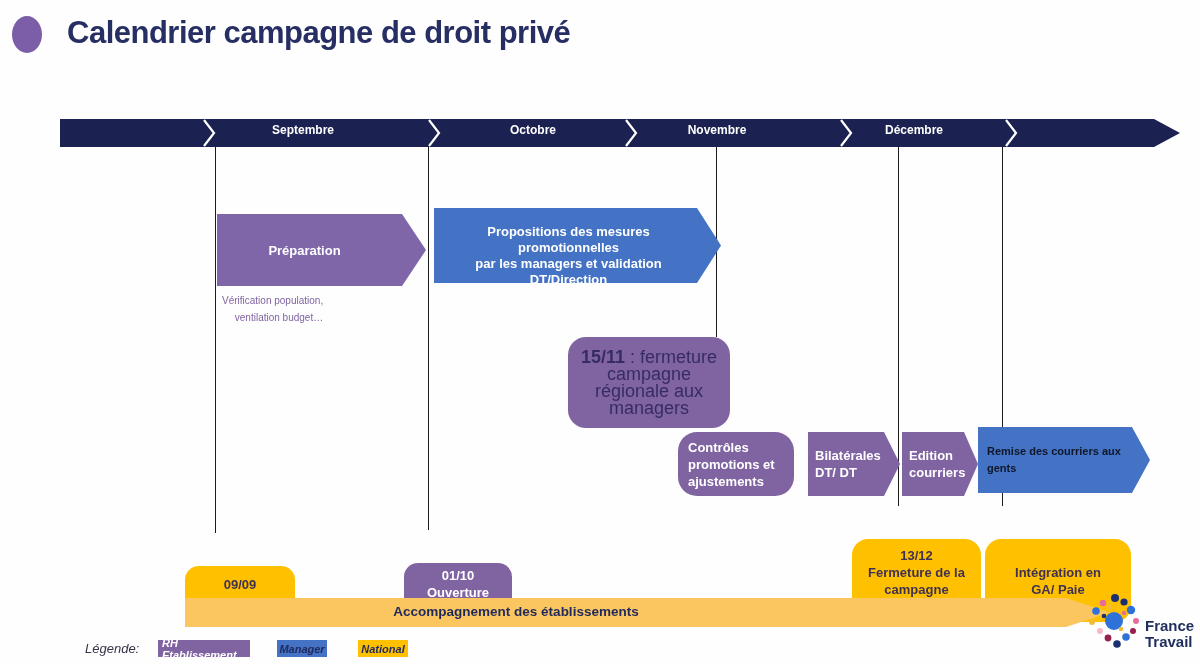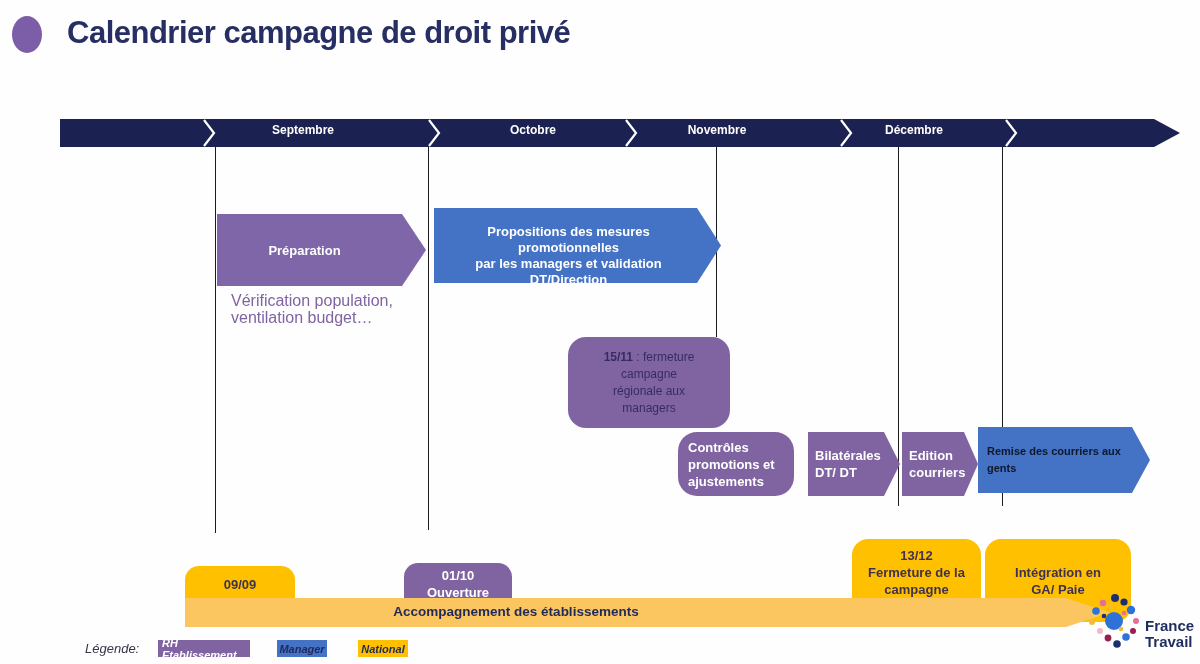--- a/index.html
+++ b/index.html
@@ -29,25 +29,25 @@
   .blue{background:#4472c4;}
   .gold{background:#ffc000;}
   .pre{white-space:pre-line;}
 
   .prep{left:217px;top:214px;width:209px;height:72px;--tip:24px;background:#7e66a9;
         align-items:center;justify-content:center;padding-right:34px;}
   .prep .lbl{color:#fff;font-size:13px;font-weight:700;}
   .prop{left:434px;top:208px;width:287px;height:75px;--tip:24px;
         align-items:flex-start;justify-content:center;padding:16px 26px 0 8px;text-align:center;}
   .prop .lbl{color:#fff;font-size:13px;font-weight:700;line-height:16px;}
-  .note{left:231px;top:292px;color:#8064a2;font-size:16px;line-height:17px;z-index:2;}
+  .note{left:222px;top:292px;color:#8064a2;font-size:10px;line-height:17px;z-index:2;text-align:right;}
 
   .box1511{left:568px;top:337px;width:162px;height:91px;border-radius:18px;
         flex-direction:column;align-items:center;justify-content:center;text-align:center;
-        color:#362c63;font-size:12px;line-height:17px;padding:4px 8px;}
+        color:#362c63;font-size:18px;line-height:17px;padding:4px 8px;}
   .box1511 .date{font-weight:700;}
 
   .controles{left:678px;top:432px;width:116px;height:64px;
         align-items:center;padding-left:10px;border-radius:19px;}
   .controles .lbl{color:#fff;font-size:13px;font-weight:600;line-height:17px;}
   .bilat{left:808px;top:432px;width:92px;height:64px;--tip:16px;
         align-items:center;padding-left:7px;}
   .bilat .lbl{color:#fff;font-size:13px;font-weight:600;line-height:17px;}
   .edition{left:902px;top:432px;width:76px;height:64px;--tip:14px;
         align-items:center;padding-left:7px;}

